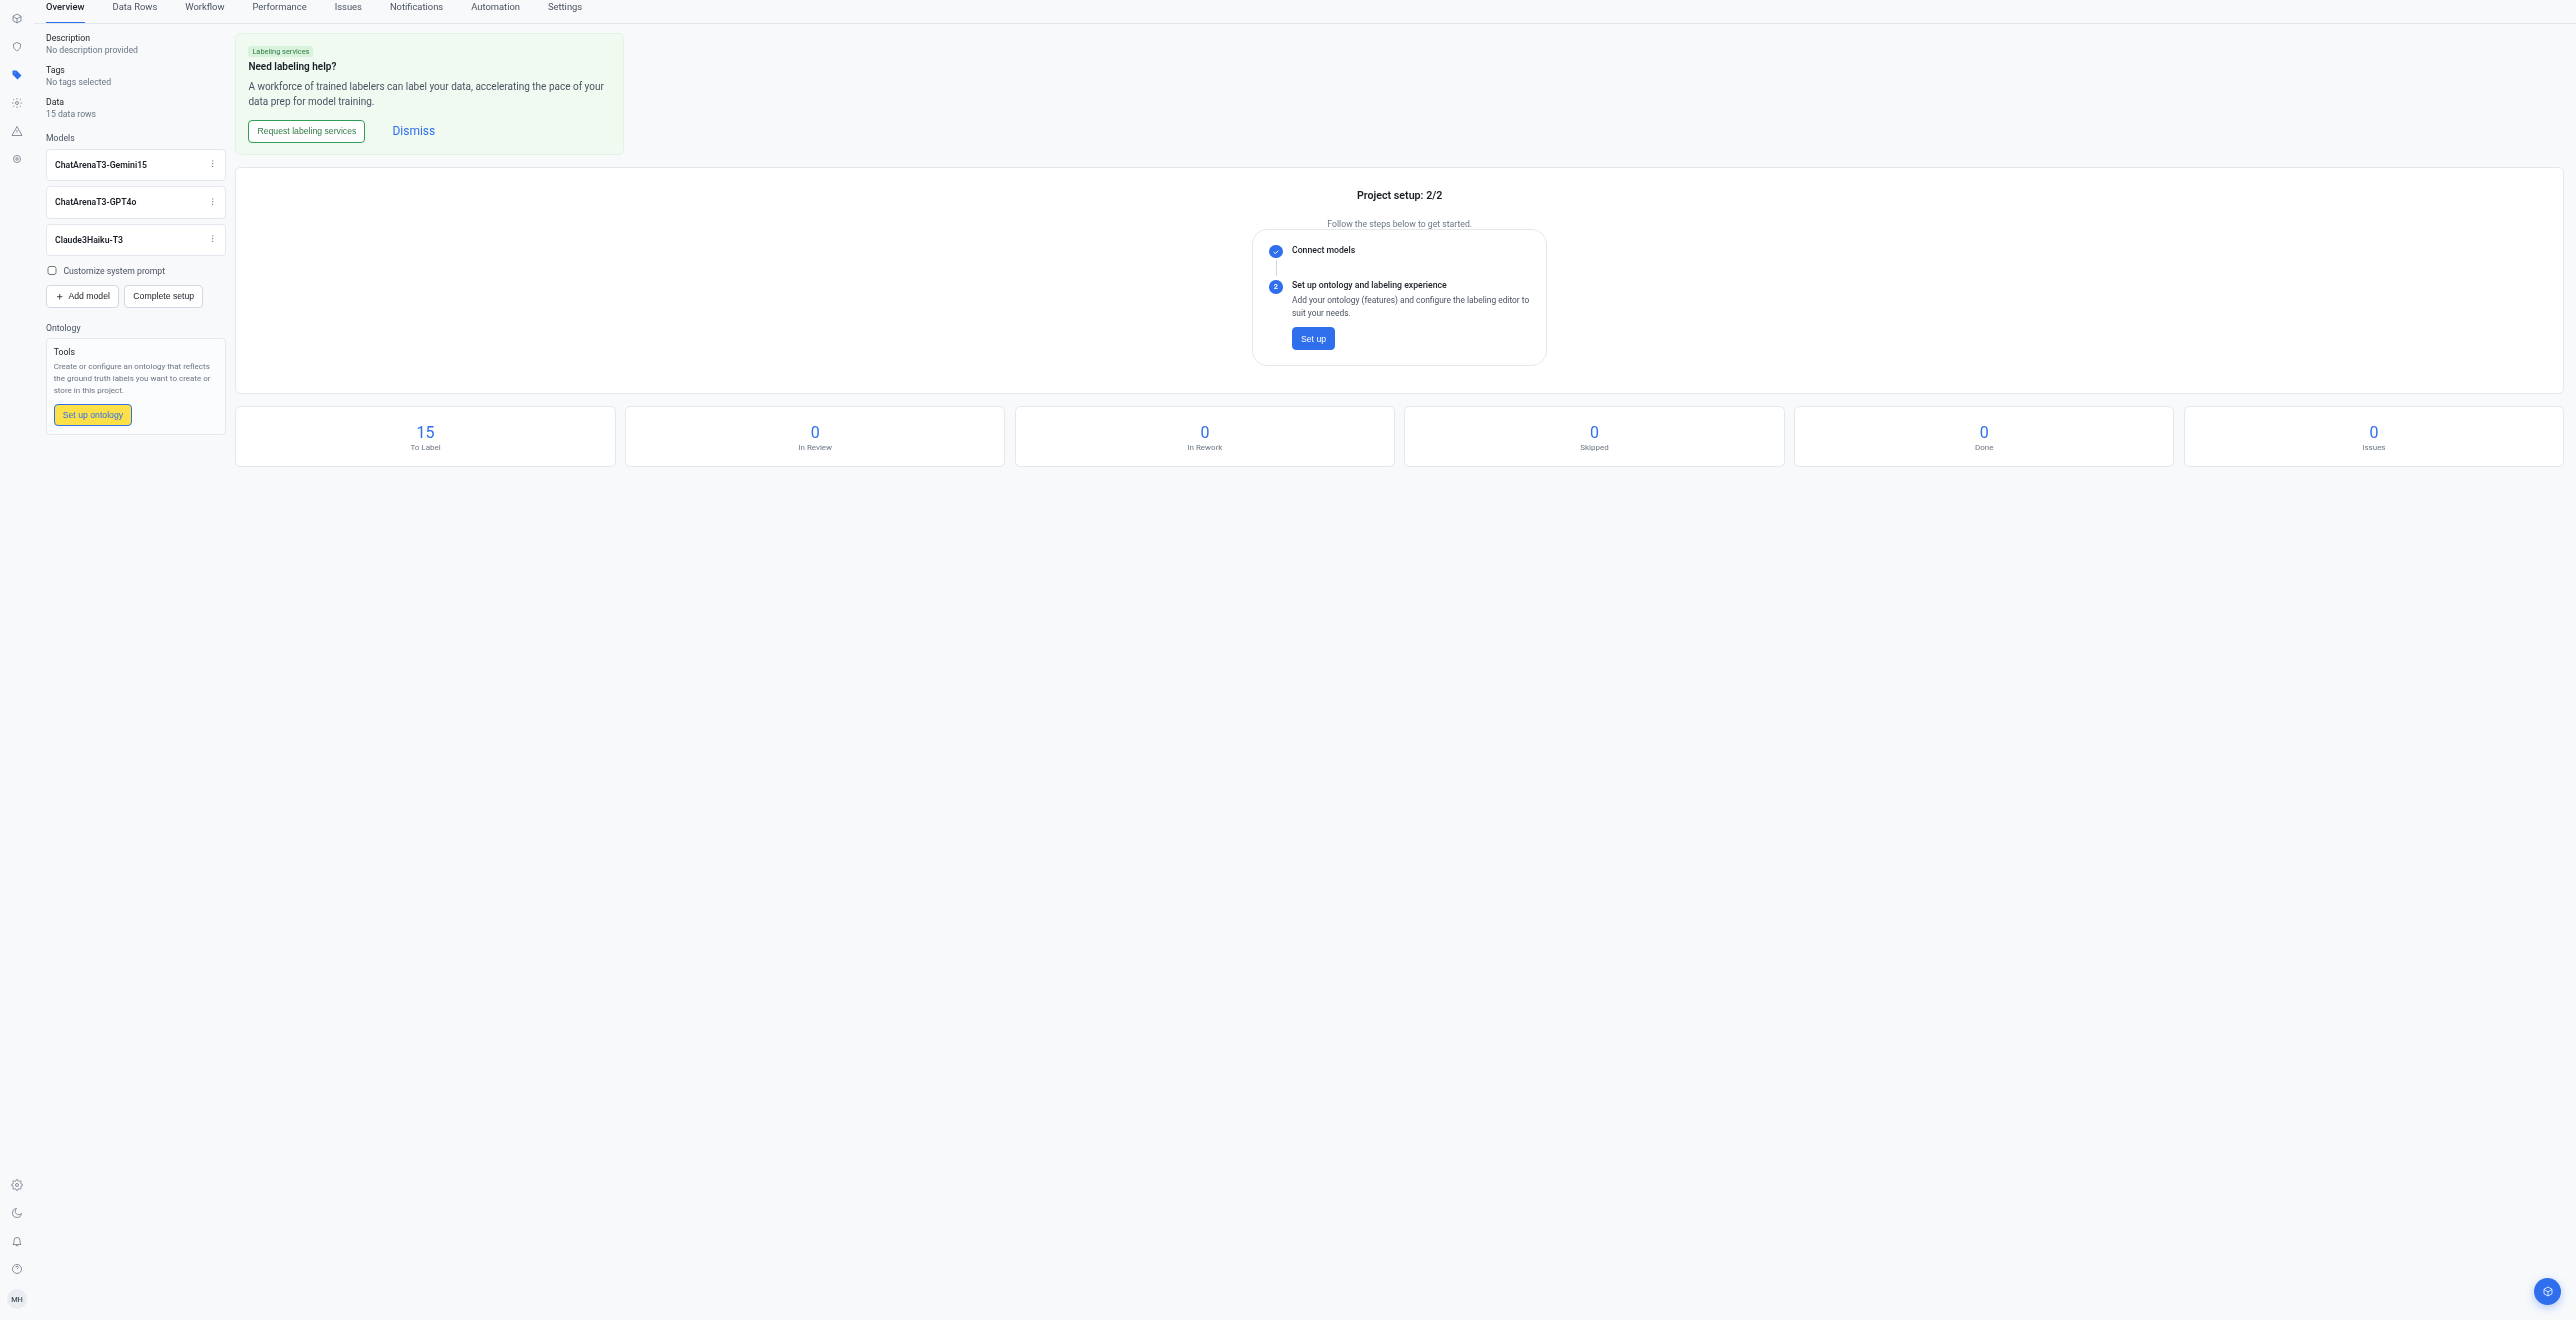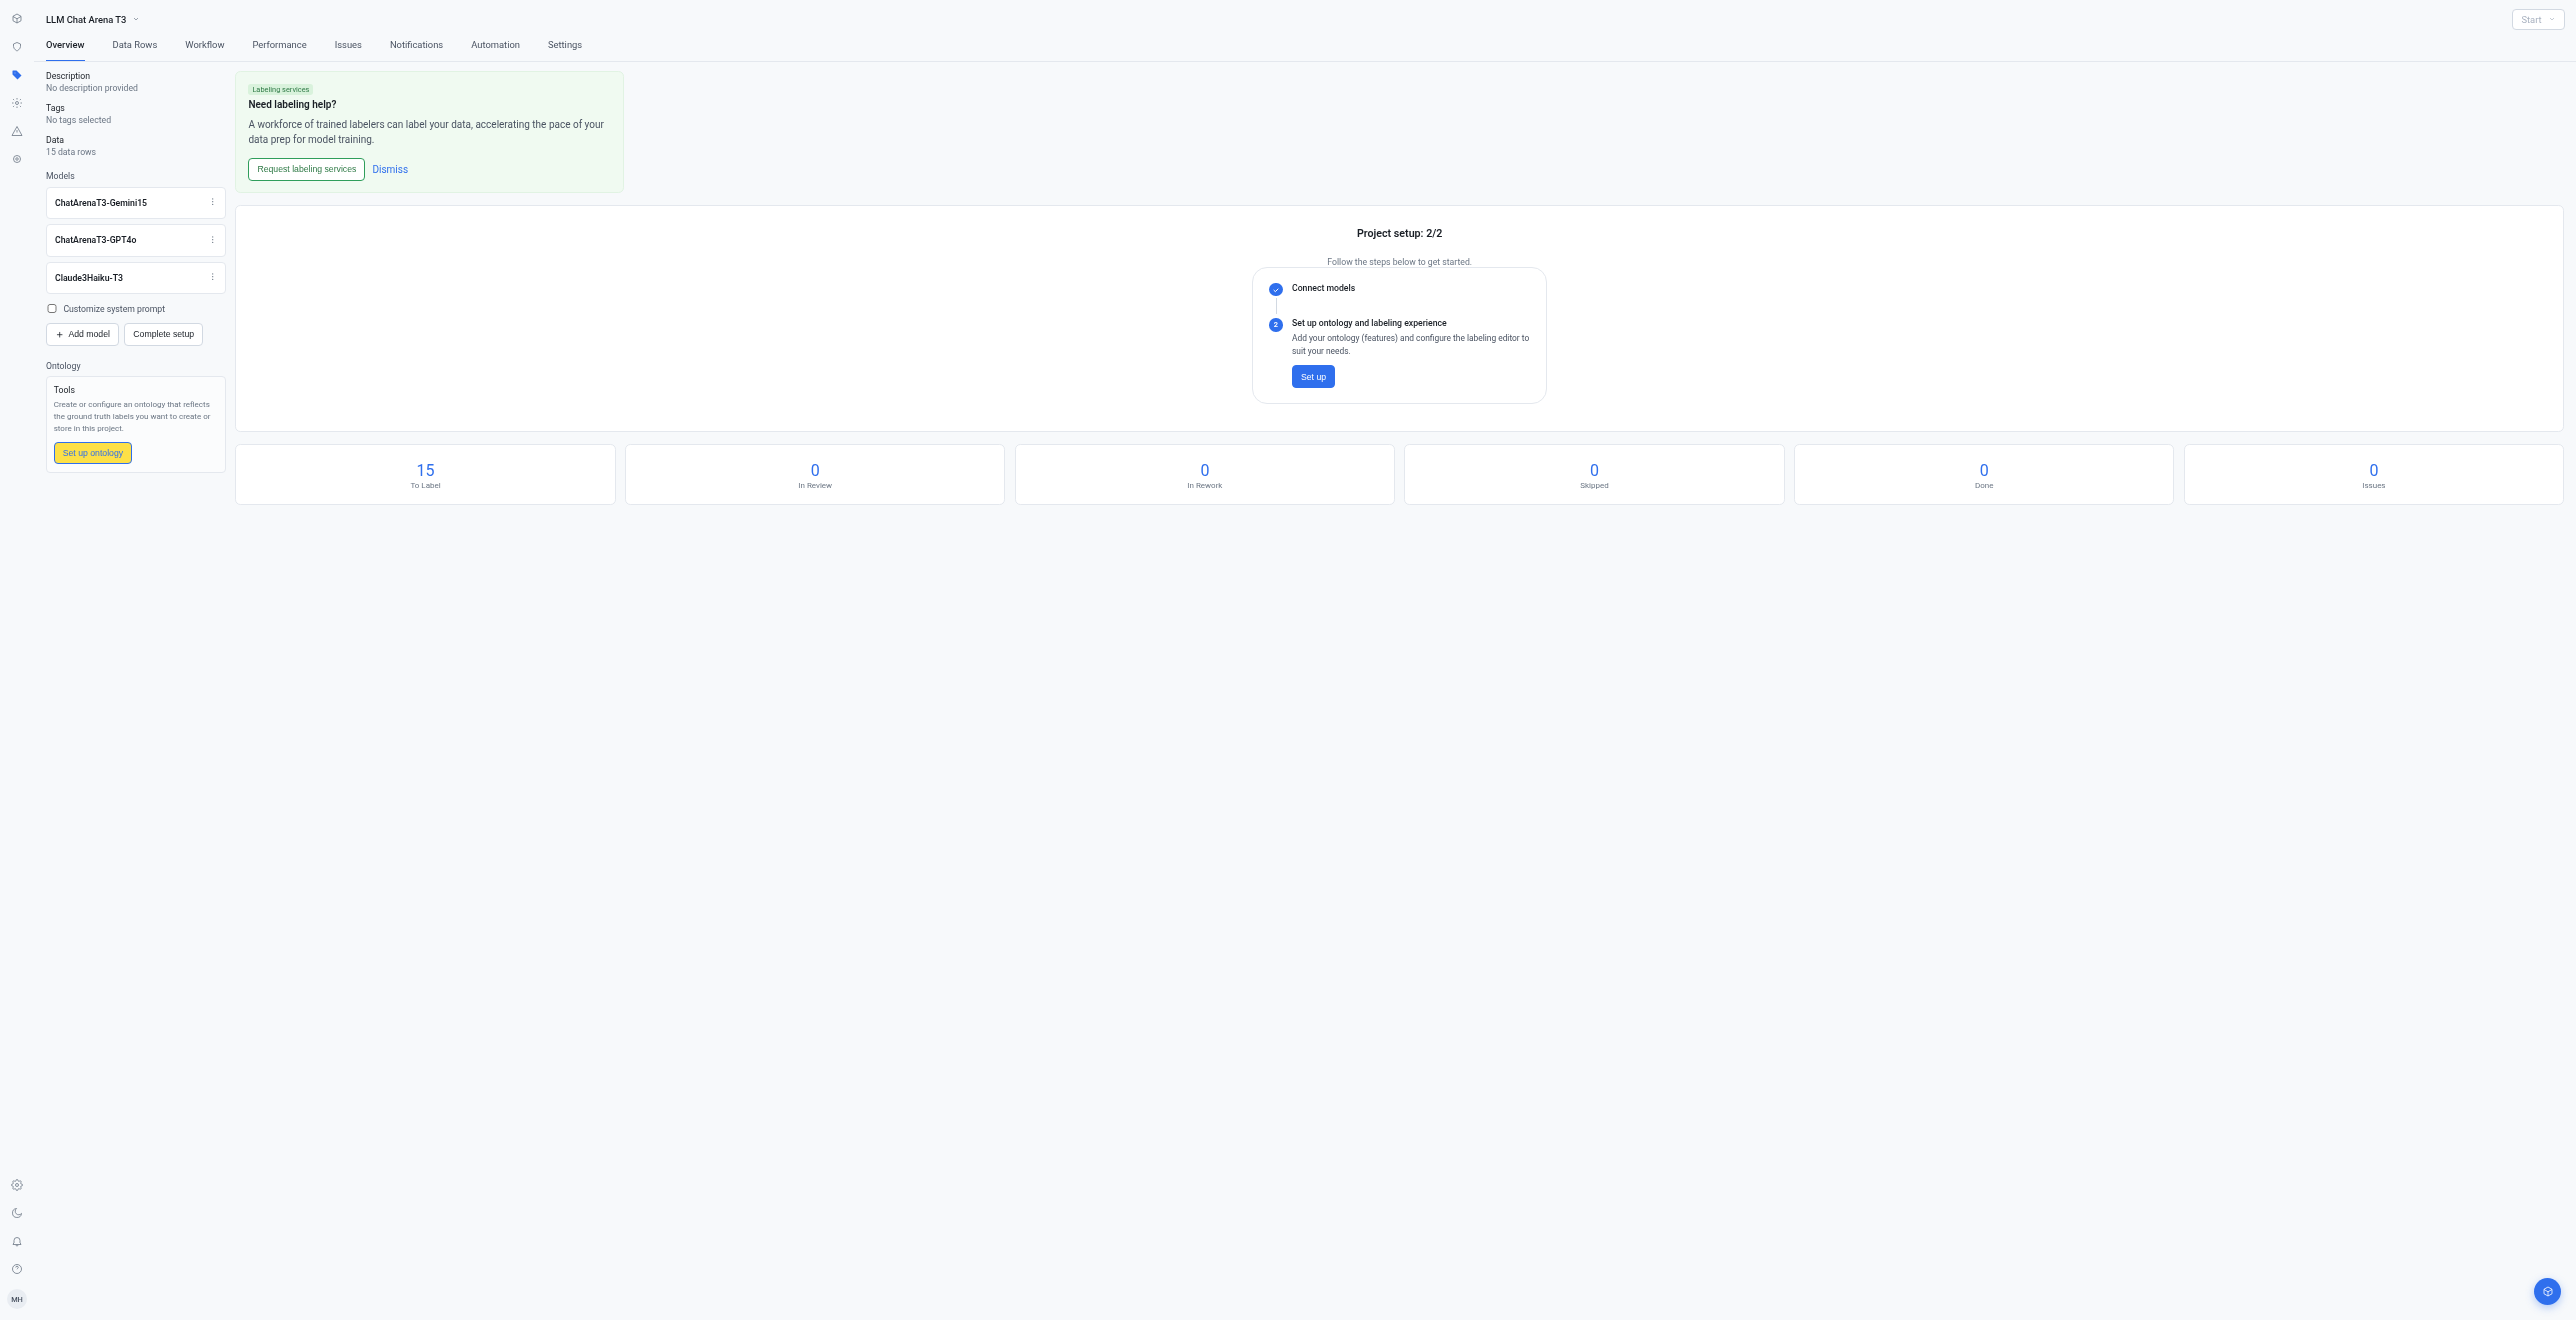--- a/index.html
+++ b/index.html
@@ -114,21 +114,21 @@
   .banner {
     background:#f0faf1; border:0.7px solid #e1f3e3; border-radius:5.4px;
     padding:10.7px 12px; max-width:389px;
   }
   .badge-green {
     display:inline-block; background:#d9f2dc; color:#2f7a46;
     font-size:7.4px; padding:1.3px 4px; border-radius:2.7px; margin-bottom:4px;
   }
   .banner h3 { font-size:10px; font-weight:600; margin-bottom:4px; }
   .banner p { font-size:10px; color:#4a5362; line-height:1.5; margin-bottom:10.7px;margin-top:7px; }
-  .dismiss-link { color:#2f6fed; font-size:10px; margin-left:7px; cursor:pointer; }
+  .dismiss-link { color:#2f6fed; font-size:12px; margin-left:27px; cursor:pointer; }
 
   
   .setup-card {
     background:#fff; border:0.7px solid #e4e8ee; border-radius:5.4px;
     padding:21.5px 27px 27px; display:flex; flex-direction:column; align-items:center;
   }
   .setup-title { font-size:10.7px; font-weight:600; margin-bottom:17px; }
   .setup-sub { font-size:8.7px; color:#6b7684; }
   .steps-box {
     border:0.7px solid #e4e8ee; border-radius:15px; padding:14.8px 16px;
@@ -234,34 +234,20 @@
             <circle cx="12" cy="12" r="9"></circle>
             <path d="M9.5 9a2.5 2.5 0 115 0c0 1.5-2.5 2-2.5 3.5M12 17h.01"></path>
           </svg>
       </div>
       <div class="avatar-circle">MH</div>
     </div>
   </nav>
 
   <div class="main">
 
-    <div class="topbar">
-      <div class="crumb">
-        <span>LLM Chat Arena T3</span>
-        <svg viewBox="0 0 24 24">
-            <polyline points="6 9 12 15 18 9"></polyline>
-          </svg>
-      </div>
-      <div class="start-btn">
-        <span>Start</span>
-        <svg viewBox="0 0 24 24">
-            <polyline points="6 9 12 15 18 9"></polyline>
-          </svg>
-      </div>
-    </div>
 
     <div class="tabs">
       <div class="tab active">
           <span>Overview</span>
         </div>
       <div class="tab">
           <span>Data Rows</span>
         </div>
       <div class="tab">
           <span>Workflow</span>

